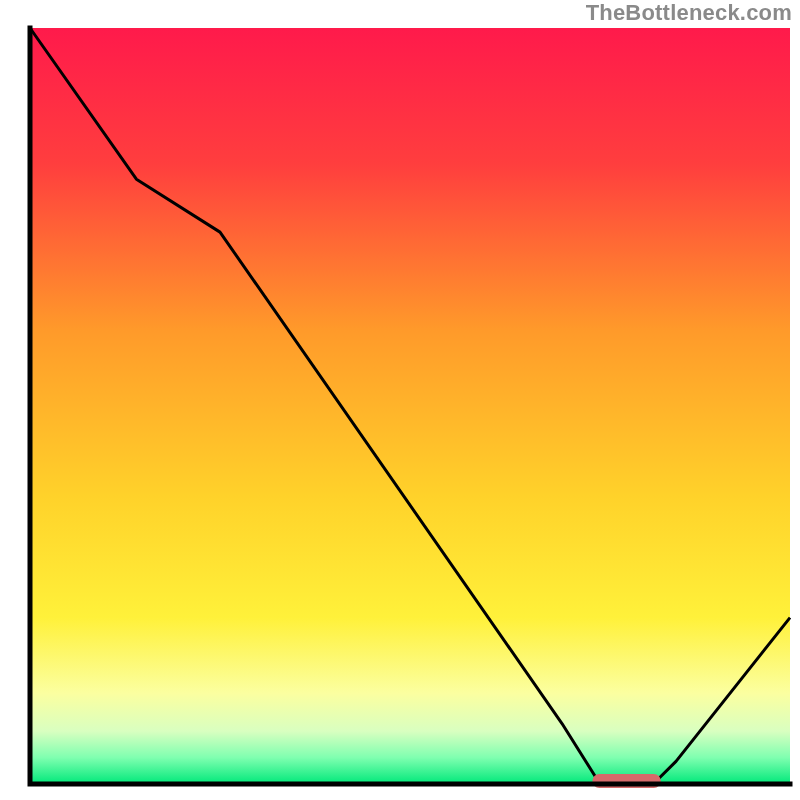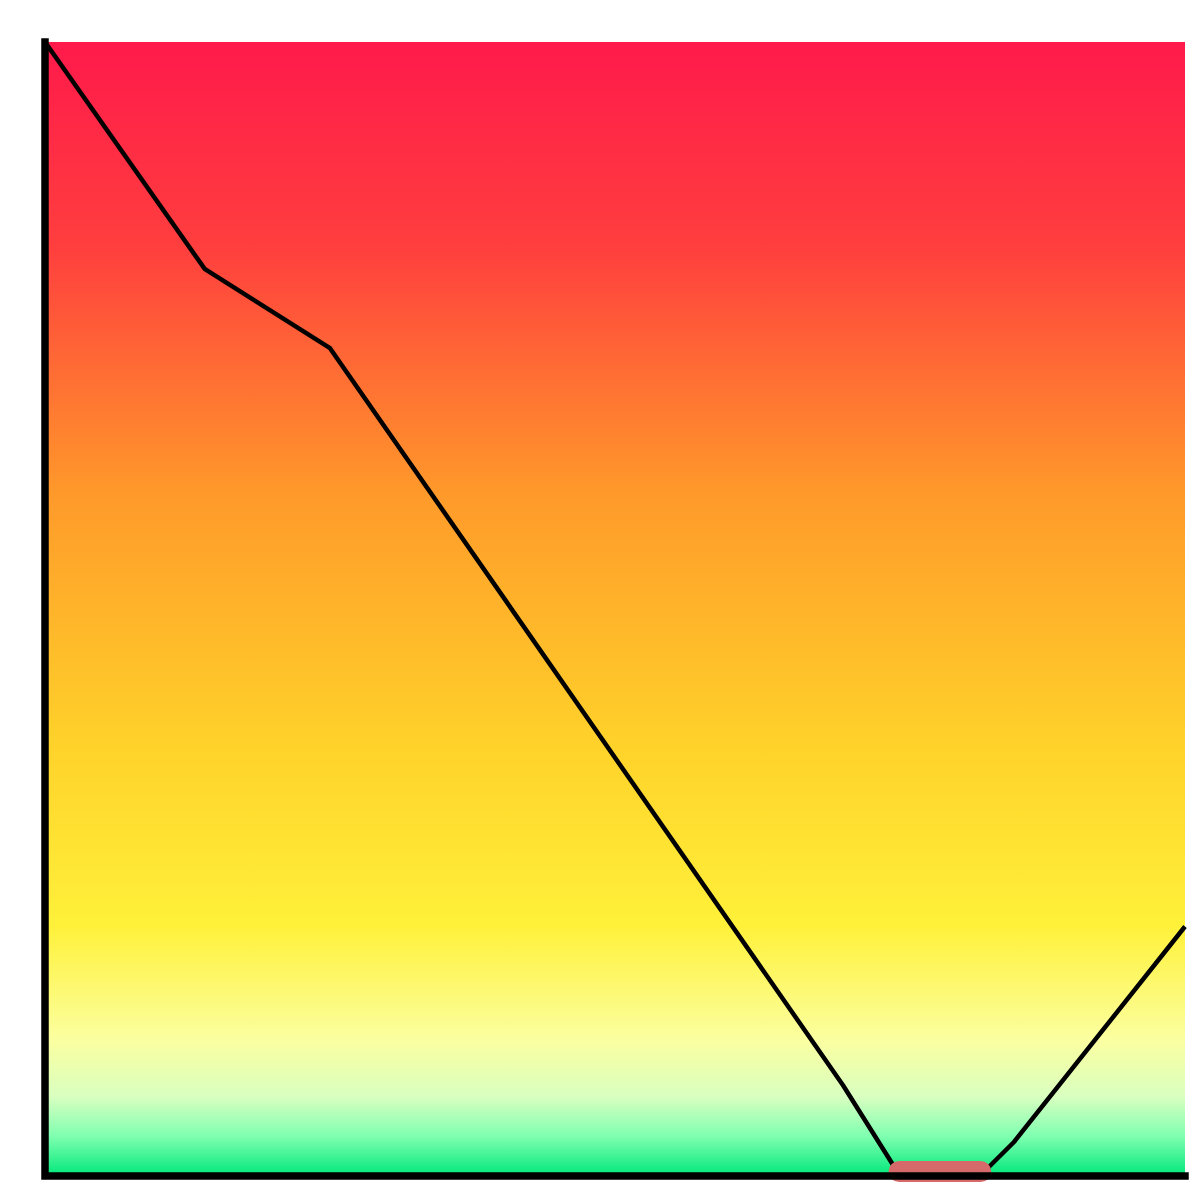--- a/index.html
+++ b/index.html
@@ -27,20 +27,21 @@
     user-select: none;
   }
   svg {
     display: block;
   }
 </style>
 </head>
 <body>
 
 <div class="frame">
+  <div class="watermark">TheBottleneck.com</div>
   <svg id="chart-svg" width="800" height="800">
       <defs>
         <linearGradient id="bg-grad" x1="0" y1="0" x2="0" y2="1">
           <stop offset="0%" stop-color="#ff1a4b"></stop>
           <stop offset="18%" stop-color="#ff3e3e"></stop>
           <stop offset="40%" stop-color="#ff9a2a"></stop>
           <stop offset="62%" stop-color="#ffd22a"></stop>
           <stop offset="78%" stop-color="#fff13a"></stop>
           <stop offset="88%" stop-color="#fbffa0"></stop>
           <stop offset="93%" stop-color="#d9ffc0"></stop>

